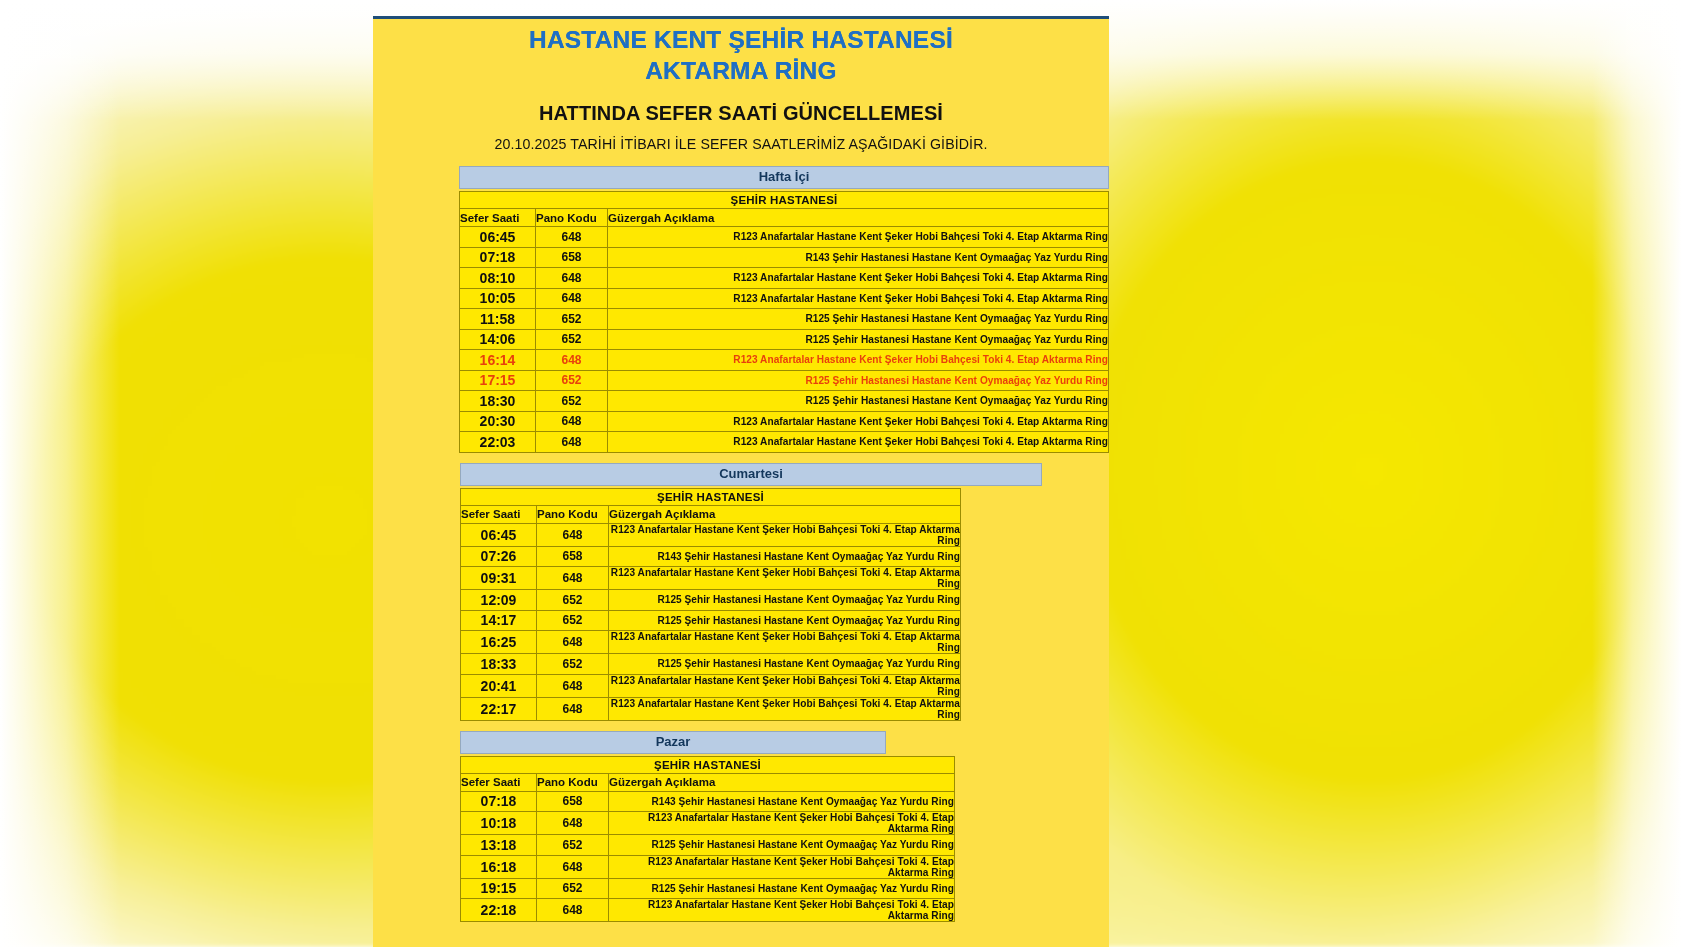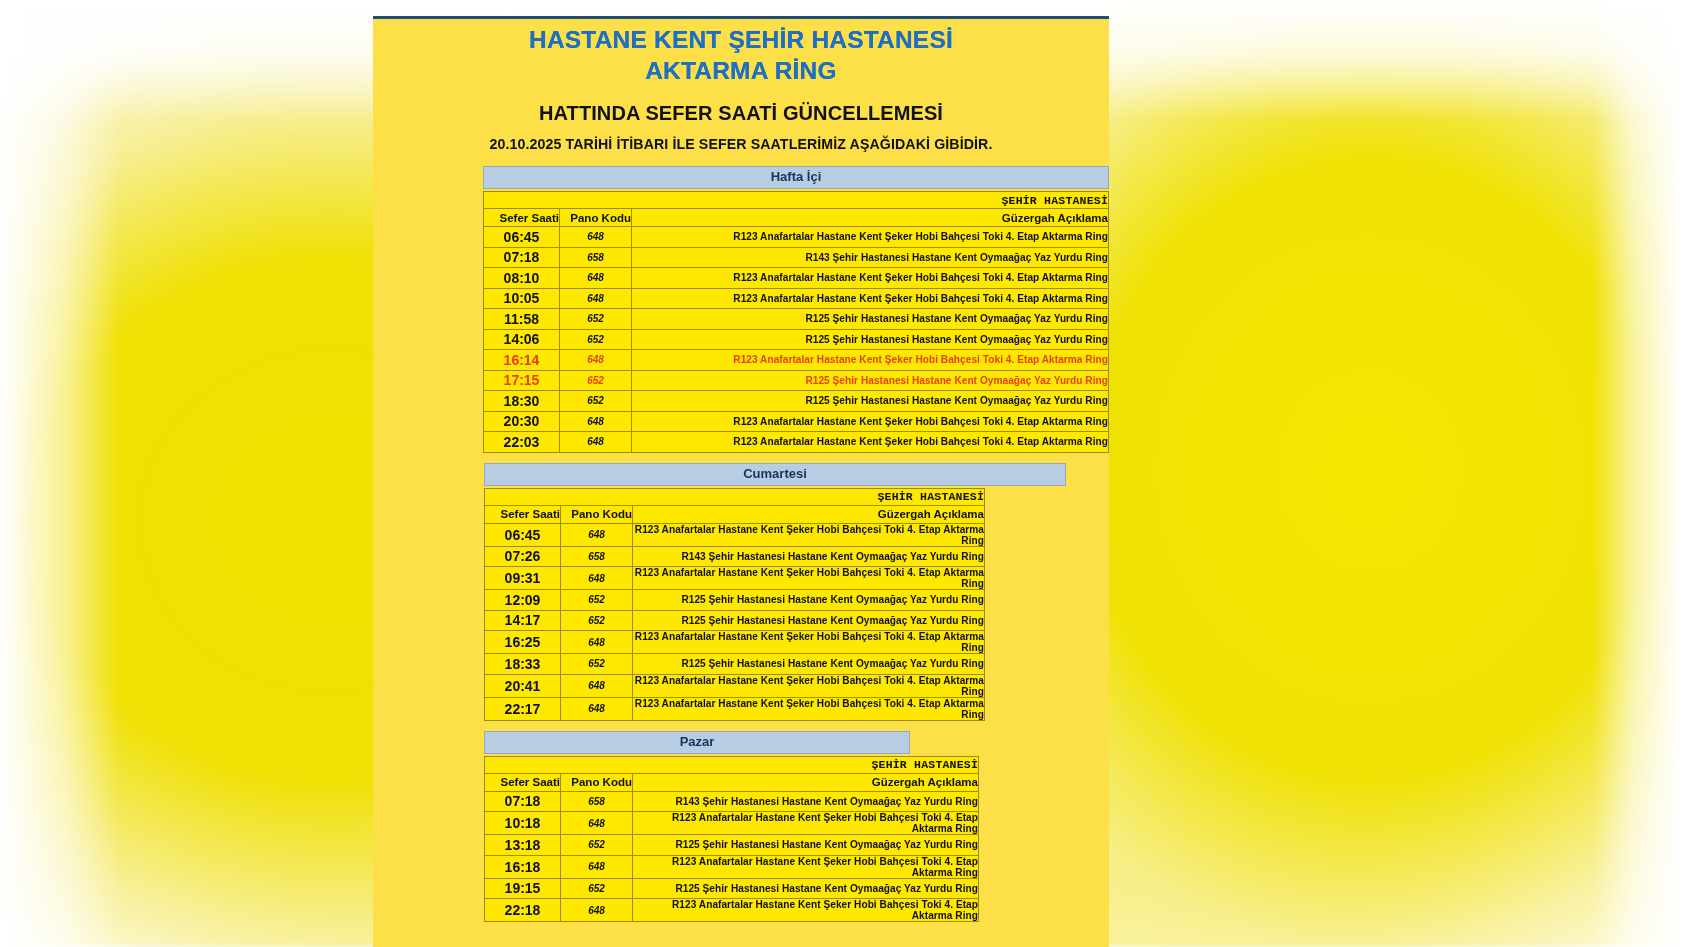--- a/index.html
+++ b/index.html
@@ -63,21 +63,21 @@
   .title-sub {
     color: #111111;
     font-weight: bold;
     font-size: 20px;
     margin: 0;
     padding-top: 16px;
     letter-spacing: 0.1px;
   }
   .title-date {
     color: #111111;
-    font-weight: bold;
+    font-weight: normal;
     font-size: 14.2px;
     margin: 0;
     padding-top: 11px;
     letter-spacing: 0.1px;
   }
 
   
   .section { margin-top: 10px; }
   .section:first-of-type { margin-top: 14px; }
 
@@ -102,58 +102,56 @@
   table.sched td, table.sched th {
     border: 1px solid #9b8c00;
     background: #ffe800;
     color: #101010;
     padding: 0;
     font-weight: bold;
     vertical-align: middle;
   }
   tr.stop-head th {
     font-size: 11.5px;
-    text-align: right;
+    text-align: center;
     height: 17px;
     letter-spacing: 0.2px;
-    font-family: Liberation Mono, monospace;
   }
   tr.col-head th {
     font-size: 11.5px;
-    text-align: right;
+    text-align: left;
     height: 18px;
   }
   td.c-time {
     text-align: center;
     font-size: 14px;
     height: 20.5px;
   }
   td.c-code {
     text-align: center;
-    font-size: 10px;
+    font-size: 12px;
     height: 20.5px;
-    font-style: italic;
   }
   td.c-route {
     text-align: right;
     font-size: 10.1px;
     height: 20.5px;
     letter-spacing: 0.05px;
   }
   tr.highlight td { color: #e8400c; }
 
   col.w-time { width: 76px; }
   col.w-code { width: 72px; }
   col.w-route { width: auto; }
   .sec-cumartesi .daybar { width: 582px; margin-left: 1px; }
   .sec-cumartesi table.sched { width: 501px; margin-left: 1px; }
   .sec-pazar .daybar { width: 426px; margin-left: 1px; }
   .sec-pazar table.sched { width: 495px; margin-left: 1px; }
 
-  .sections-wrap { padding-left: 110px; }
+  .sections-wrap { padding-left: 86px; }
 </style>
 </head>
 <body>
 
 <div id="backdrop"></div>
 <div id="backdrop-top-fade"></div>
 <div id="backdrop-left-fade"></div>
 <div id="backdrop-right-fade"></div>
 
 <div id="doc">

